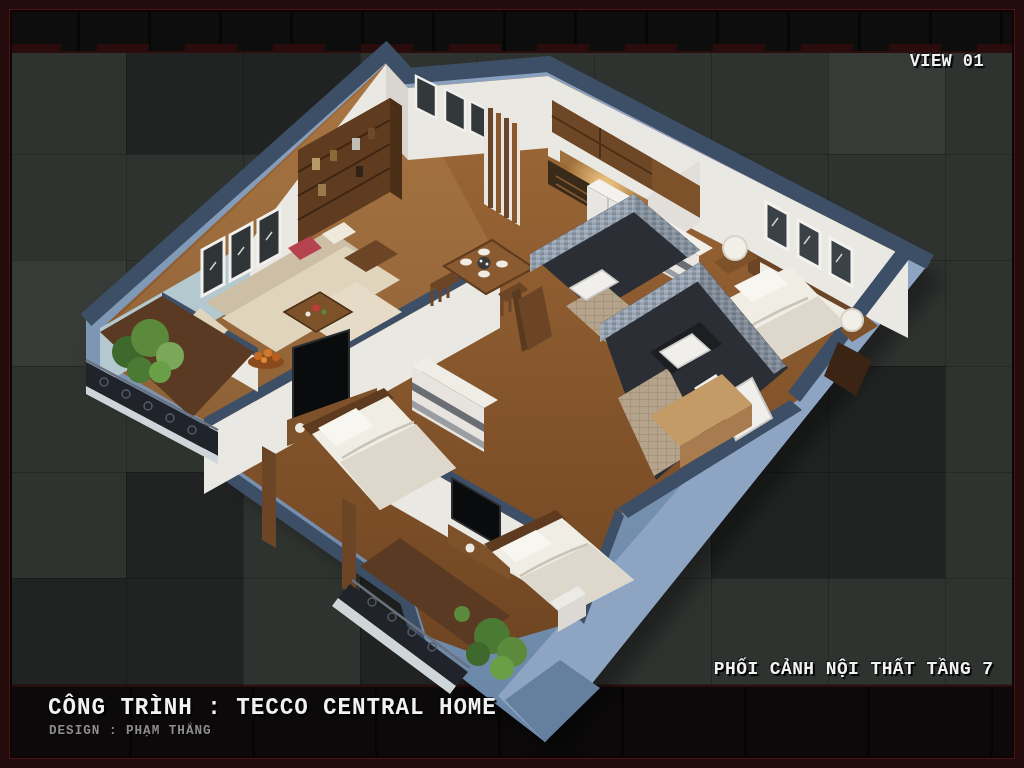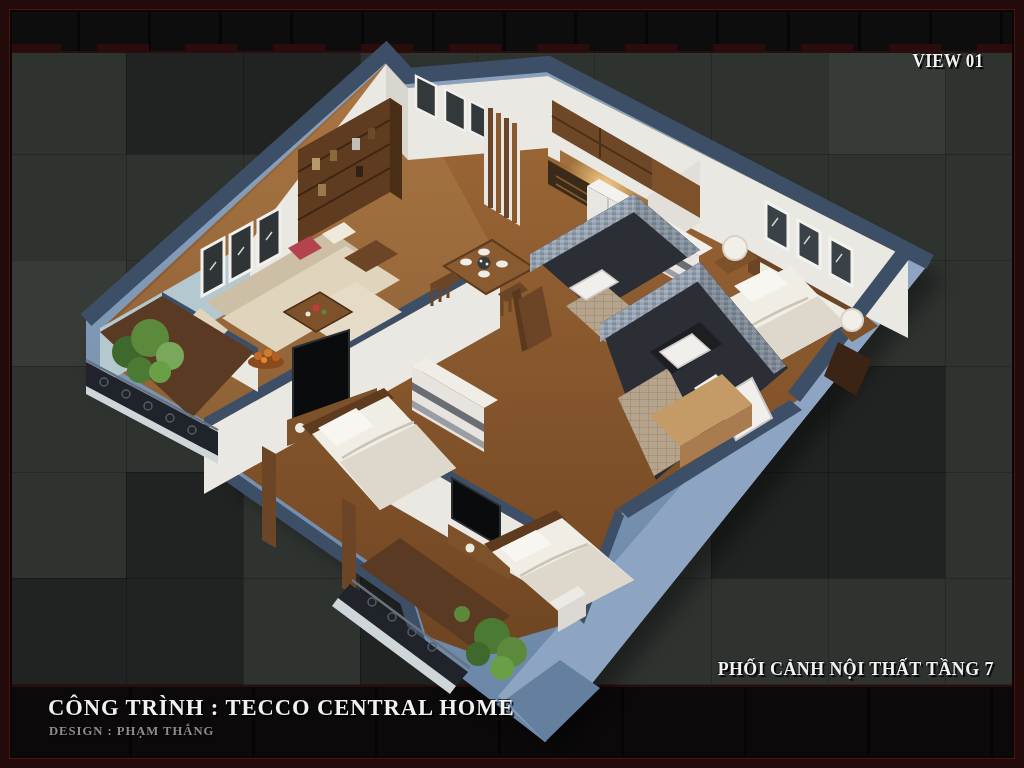--- a/index.html
+++ b/index.html
@@ -1,18 +1,18 @@
 <!DOCTYPE html>
 <html style="--frame-maroon: #240b0b; --frame-line: #471717; --band-black: #0b0b0b; --bg-base: #2f3330; --text-white: #f1f1f1; --text-gray: #8f8c8c; --wall-navy: #3d4f66; --wall-blue-mid: #7690b1; --wall-blue-light: #8da5c2; --wall-white: #eae8e3; --aqua-wall: #b4c9cf; --wood-floor: #96622f; --wood-dark: #5e3b1e; --wood-mid: #7d5129; --wood-light: #c49a66; --sofa-cream: #e0d4bd; --bed-white: #f0ede5; --tv-black: #0a0b0d; --mosaic-gray: #97a3b1; --bath-dark: #2b2e34; --tile-tan: #b5a38b; --plant-green: #5c8a3c; --accent-red: #b5434f; --glow-warm: #e9b469; --rail-dark: #20242a;"><head>
 <meta charset="utf-8">
 <style>
   html,body{margin:0;padding:0;background:#000;}
   .stage{position:relative;width:1024px;height:768px;overflow:hidden;
          background:var(--band-black,#0b0b0b);
-         font-family:Liberation Serif, serif;}
+         font-family:Liberation Mono, monospace;}
   
   .frame{position:absolute;inset:0;z-index:10;pointer-events:none;
          border:9px solid var(--frame-maroon,#240b0b);
          box-shadow:inset 0 0 0 1px var(--frame-line,#471717), inset 0 0 0 3px #120303;}
   
   .top-band{position:absolute;left:9px;top:9px;width:1006px;height:39px;z-index:1;
             background:repeating-linear-gradient(90deg,#0d0d0d 0 68px,#060606 68px 71px);
             border-top:3px solid #230c0c;border-bottom:2px solid #2b0d0d;}
   .top-band .dashes{position:absolute;left:0;bottom:0;width:100%;height:7px;
             background:repeating-linear-gradient(90deg,#2a0c0c 0 52px,transparent 52px 88px);}

